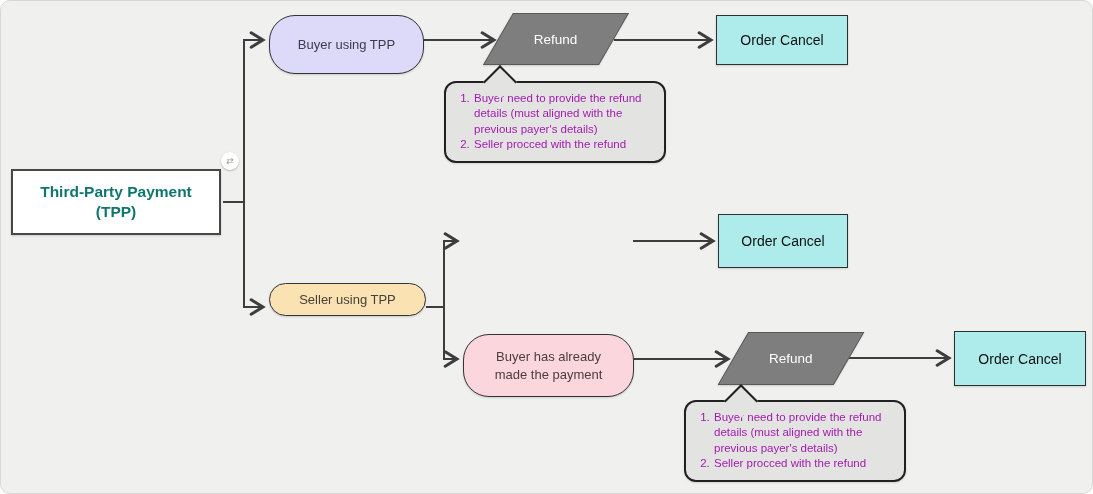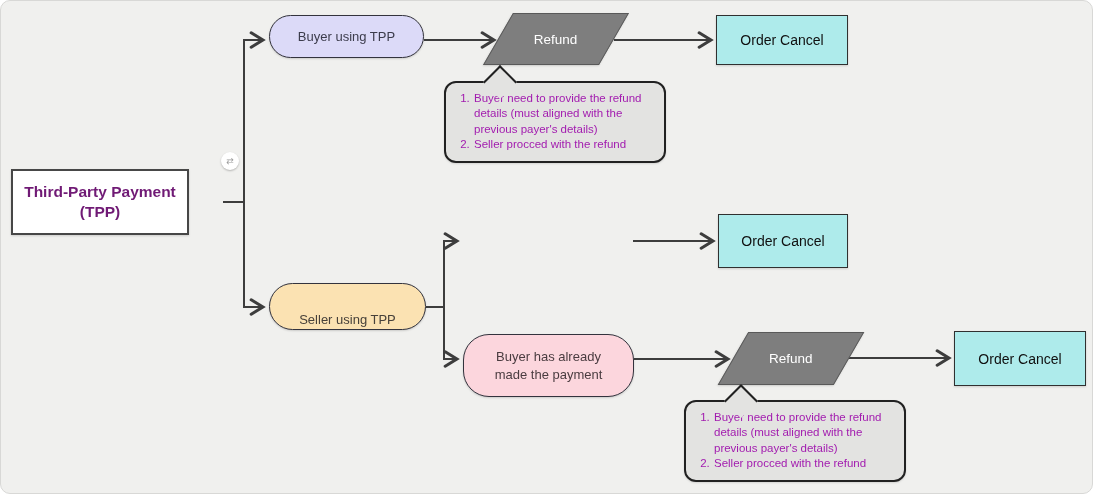--- a/index.html
+++ b/index.html
@@ -28,34 +28,34 @@
     display: flex;
     align-items: center;
     justify-content: center;
     text-align: center;
     color: #2f2f36;
     box-shadow: 0 1px 2px rgba(0,0,0,0.15);
   }
   .node .label { white-space: pre-line; }
 
   .rect-root {
-    left: 10px; top: 168px; width: 178px; height: 66px;
+    left: 10px; top: 168px; width: 210px; height: 66px;
     background: #ffffff;
     border: 2px solid #474747;
     font-size: 15.5px; font-weight: 600; line-height: 1.3;
-    color: #701a75;
+    color: #0f766e;
   }
 
   .pill {
     border-radius: 26px;
     border: 1.5px solid #33333d;
     font-size: 13px; line-height: 1.35;
   }
-  .pill-buyer  { left: 268px; top: 14px;  width: 155px; height: 43px; background: #dcdaf8; color: #3c3c4c; align-items: center; }
-  .pill-seller { left: 268px; top: 282px; width: 157px; height: 47px; background: #fbe2b2; color: #47413a; align-items: flex-end; }
+  .pill-buyer  { left: 268px; top: 14px;  width: 155px; height: 59px; background: #dcdaf8; color: #3c3c4c; align-items: center; }
+  .pill-seller { left: 268px; top: 282px; width: 157px; height: 33px; background: #fbe2b2; color: #47413a; }
   .pill-nopay  { left: 462px; top: 214px; width: 170px; height: 52px; background: #c7f4cc; color: #35403a; }
   .pill-paid   { left: 462px; top: 333px; width: 171px; height: 63px; background: #fcd6dd; color: #4a3c40; }
 
   .par {
     background: #7e7e7e;
     border: 1.5px solid #595959;
     transform: skewX(-30deg);
     color: #ffffff;
     font-size: 13.5px;
   }

